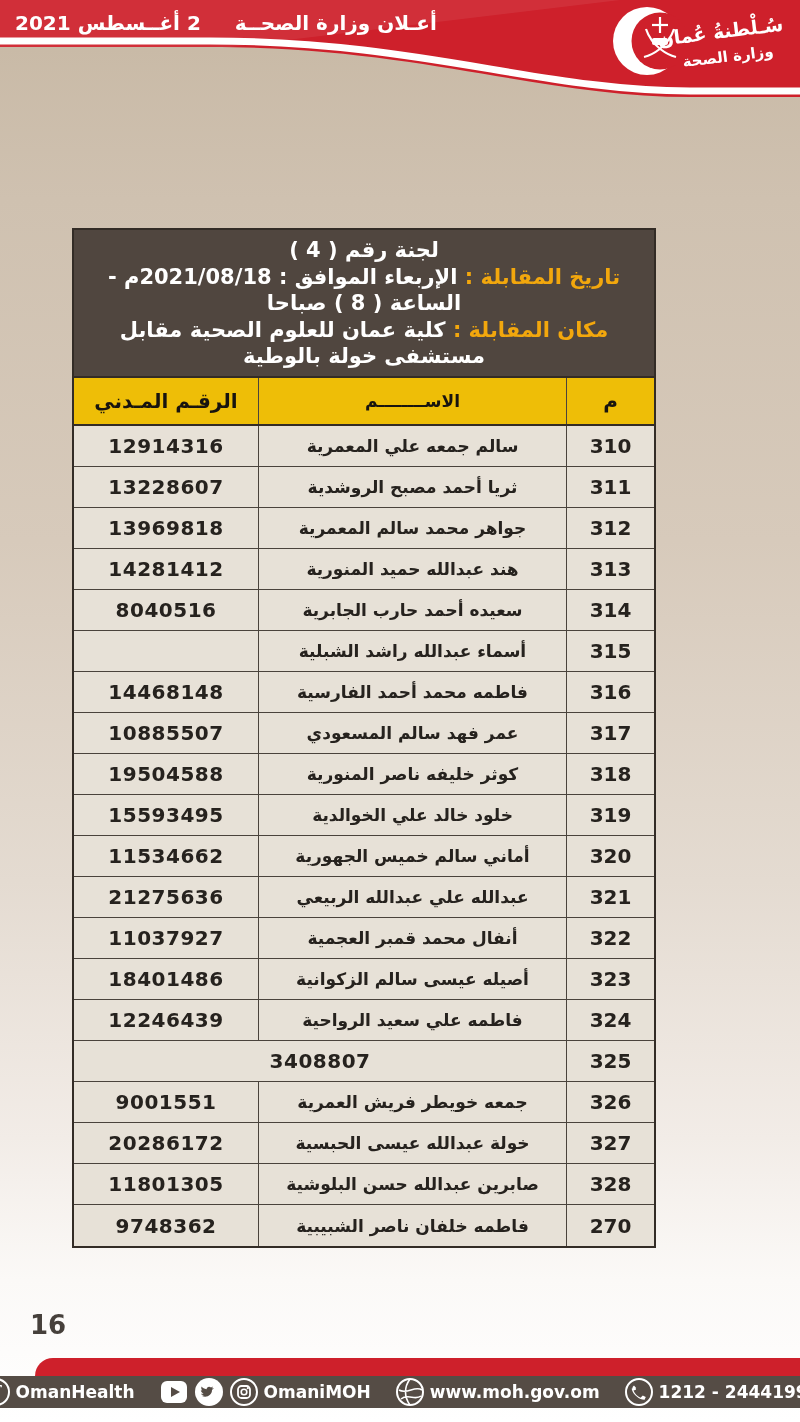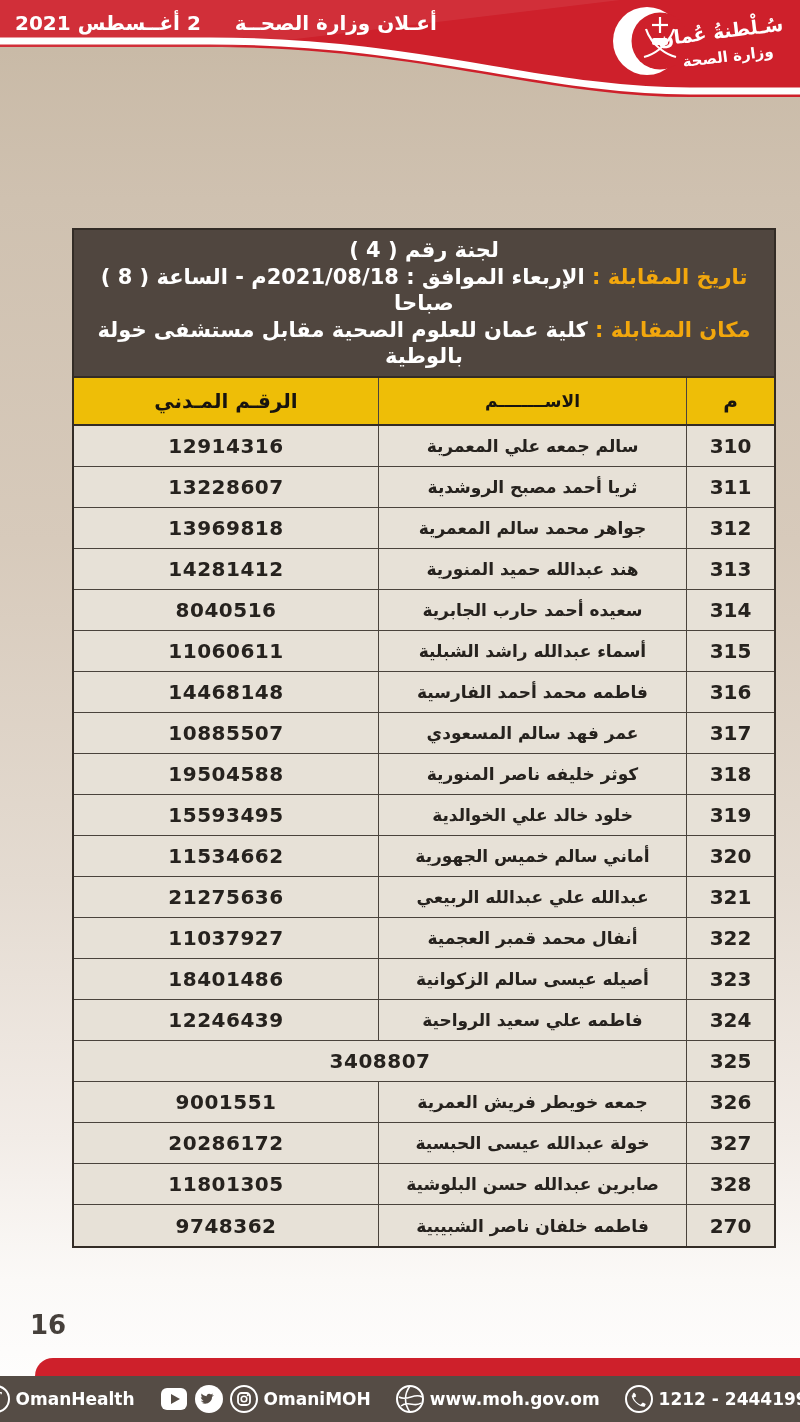--- a/index.html
+++ b/index.html
@@ -7,21 +7,21 @@
   .page{position:relative;width:800px;height:1422px;overflow:hidden;
         background:linear-gradient(180deg,#c7b8a4 0%,#cfc1b0 14%,#d7cabb 38%,#e4dbd1 62%,#f2ece7 80%,#fbf9f7 90%,#ffffff 100%);}
 
   
   .banner{position:absolute;top:0;left:0;width:800px;height:100px;}
   .banner-text{position:absolute;top:11px;left:15px;display:flex;gap:34px;direction:rtl;
                color:#ffffff;font-weight:bold;font-size:20px;white-space:nowrap;}
   .logo{position:absolute;top:3px;right:8px;}
 
   
-  .table-wrap{position:absolute;left:72px;top:228px;width:704px;direction:rtl;}
+  .table-wrap{position:absolute;left:72px;top:228px;width:584px;direction:rtl;}
   .dark-header{box-sizing:border-box;height:150px;background:#50463f;border:2px solid #332c26;
                color:#fff;text-align:center;display:flex;flex-direction:column;justify-content:space-evenly;
                padding:6px 10px;}
   .dh-line{font-weight:bold;font-size:21px;line-height:1.25;}
   .dh-label{color:#f2a70d;}
   .grid-row{display:flex;direction:rtl;}
   .cell{box-sizing:border-box;display:flex;align-items:center;justify-content:center;
         font-weight:bold;color:#26221e;}
   .c-serial{width:88px;border-left:1px solid #4a433c;font-size:20px;}
   .c-name{width:308px;border-left:1px solid #4a433c;font-size:17px;}
@@ -32,21 +32,21 @@
   .table-body{box-sizing:border-box;border:2px solid #332c26;border-top:none;}
   .body-row{box-sizing:border-box;height:41px;background:#e7e1d7;border-bottom:1px solid #4a433c;}
   .body-row:last-child{border-bottom:none;}
 
   
   .page-number{position:absolute;left:30px;top:1310px;font-size:26px;font-weight:bold;color:#46403b;}
 
   
   .footer-red{position:absolute;left:35px;right:0;top:1358px;height:20px;background:#ce202b;
               border-radius:18px 0 0 0;}
-  .footer-bar{position:absolute;left:0;top:1376px;width:800px;height:46px;background:#554c45;
+  .footer-bar{position:absolute;left:0;top:1376px;width:800px;height:32px;background:#554c45;
               display:flex;align-items:center;justify-content:center;gap:10px;color:#fff;}
   .footer-item{display:flex;align-items:center;gap:6px;font-weight:bold;font-size:17px;white-space:nowrap;}
   .footer-group{display:flex;align-items:center;gap:5px;margin-left:14px;}
   .footer-group:first-child{margin-left:0;}
   .fi{display:block;}
 </style>
 </head>
 <body>
 
 <div class="page">
@@ -129,21 +129,20 @@
 
       <div class="grid-row body-row">
         <div class="cell c-serial">314</div>
         <div class="cell c-name">سعيده أحمد حارب الجابرية</div>
         <div class="cell c-civil">8040516</div>
       </div>
 
       <div class="grid-row body-row">
         <div class="cell c-serial">315</div>
         <div class="cell c-name">أسماء عبدالله راشد الشبلية</div>
-        <div class="cell c-civil">11060611</div>
       </div>
 
       <div class="grid-row body-row">
         <div class="cell c-serial">316</div>
         <div class="cell c-name">فاطمه محمد أحمد الفارسية</div>
         <div class="cell c-civil">14468148</div>
       </div>
 
       <div class="grid-row body-row">
         <div class="cell c-serial">317</div>

